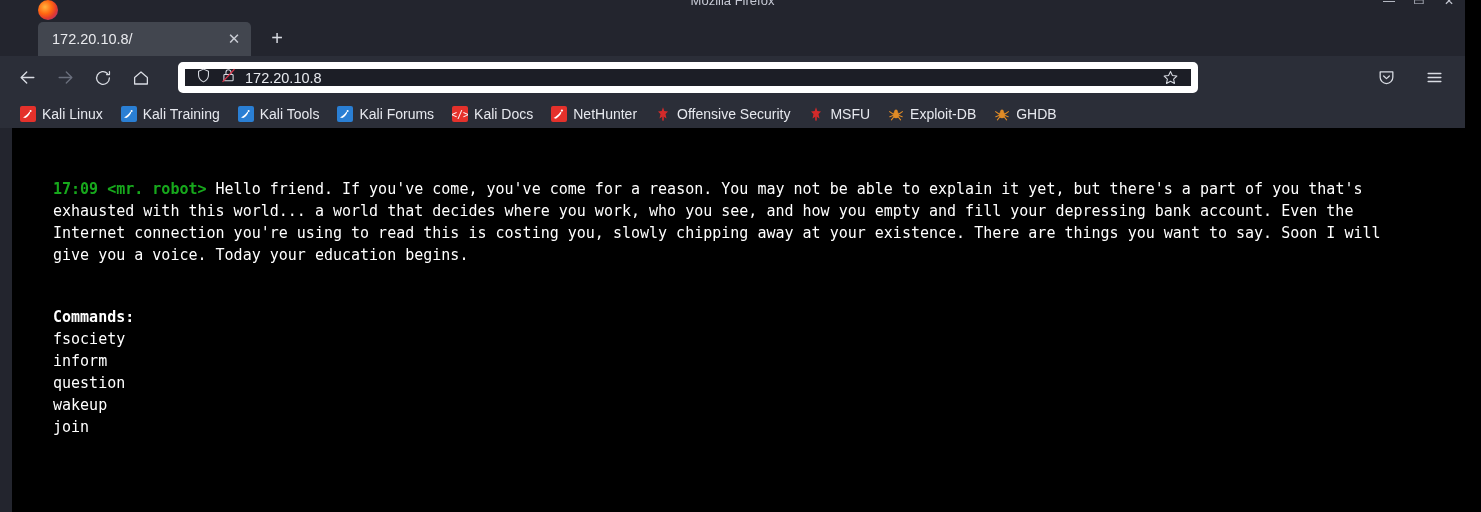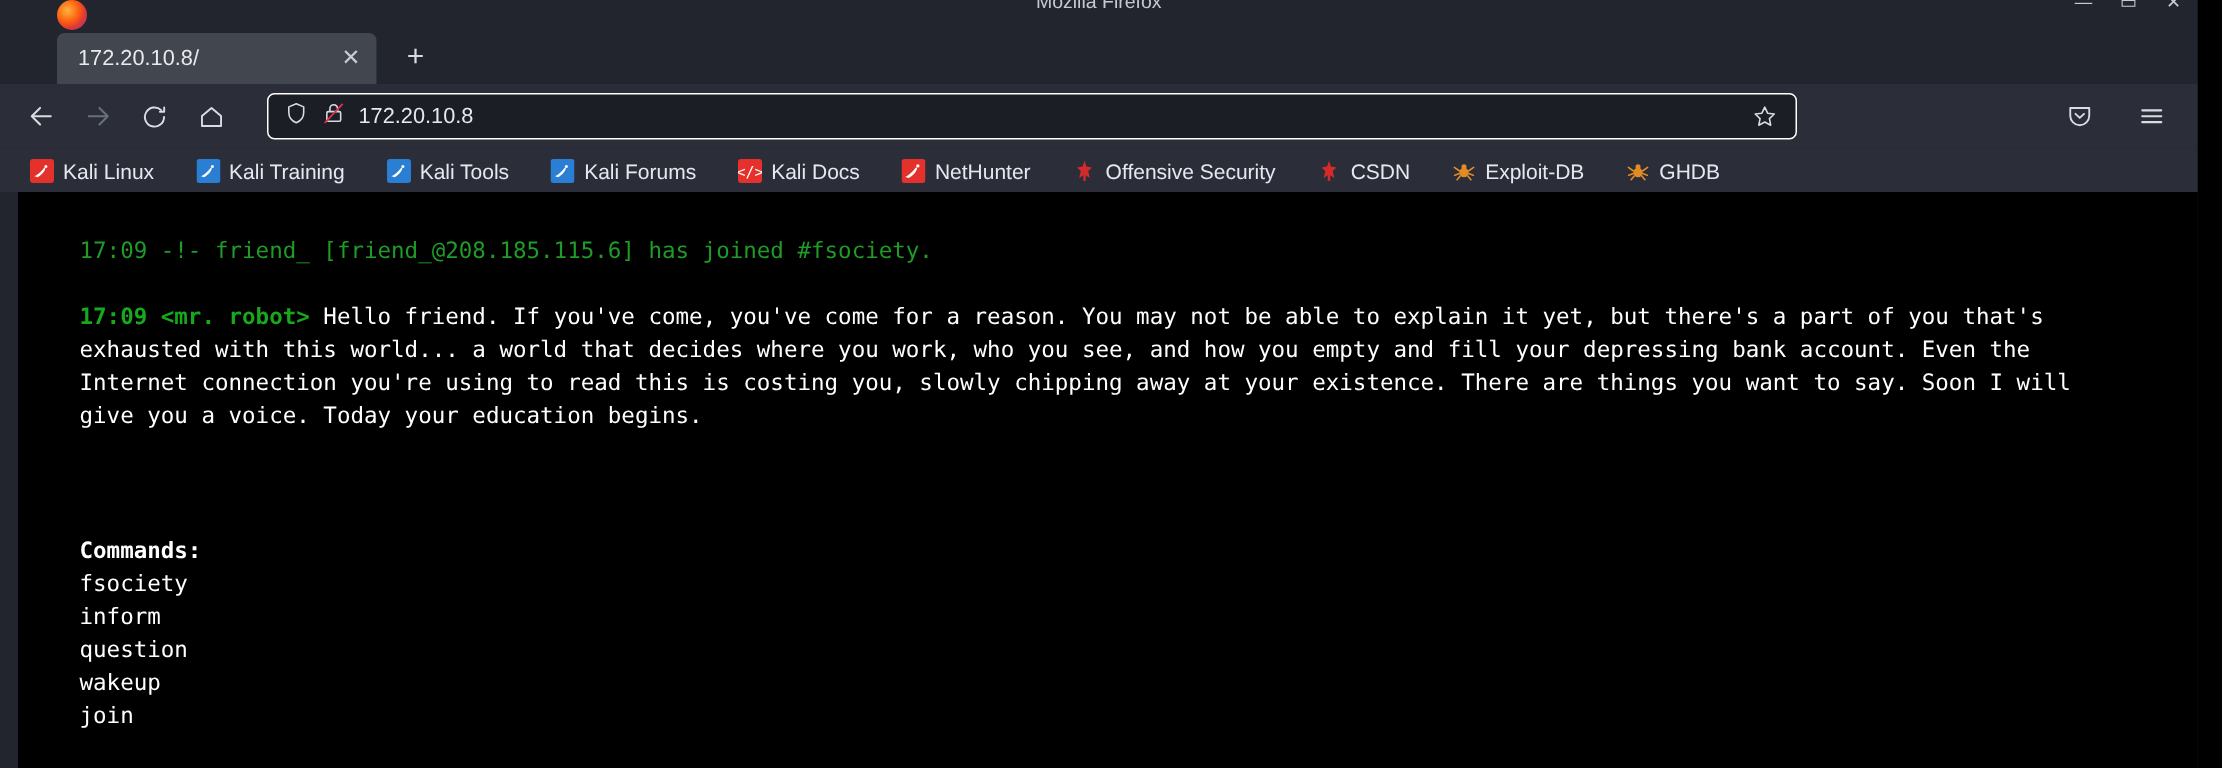--- a/index.html
+++ b/index.html
@@ -135,21 +135,21 @@
     flex: 0 0 34px;
   }
   .navbtn.disabled { color: #6a6f7d; }
   .navbtn svg { display: block; }
 
   .urlbar {
     flex: 1;
     height: 31px;
     margin: 0 14px 0 16px;
     background: #1c1e26;
-    border: 1px solid #ffffff;
+    border: 7px solid #ffffff;
     border-radius: 5px;
     display: flex;
     align-items: center;
     padding: 0 8px 0 10px;
     gap: 8px;
     max-width: 1020px;
   }
   .url-text {
     flex: 1;
     font-size: 14.5px;
@@ -171,21 +171,21 @@
   }
 
   
   .bookmarks {
     height: 29px;
     flex: 0 0 29px;
     background: #2b2e38;
     display: flex;
     align-items: center;
     padding-left: 14px;
-    gap: 14px;
+    gap: 4px;
     overflow: hidden;
   }
   .bm {
     display: flex;
     align-items: center;
     gap: 6px;
     padding: 2px 8px 2px 6px;
     border-radius: 4px;
     white-space: nowrap;
   }
@@ -214,21 +214,21 @@
     color: #ffffff;
     overflow: hidden;
   }
   .page-right { width: 29px; flex: 0 0 29px; background: #000; }
 
   .irc-line { white-space: pre-wrap; }
   .green { color: #1f9c27; }
   .green-b { color: #17a81c; font-weight: bold; }
   .msg { margin-top: 22px; max-width: 1371px; }
   .msg .body { color: #ffffff; }
-  .cmd-title { font-weight: bold; margin-top: 68px; }
+  .cmd-title { font-weight: bold; margin-top: 40px; }
   .cmd-item { color: #ffffff; }
 
   .watermark {
     position: absolute;
     right: 24px;
     bottom: 8px;
     font-size: 18px;
     color: #8d8d8d;
     font-family: "DejaVu Sans", sans-serif;
     letter-spacing: 0.5px;
@@ -381,21 +381,21 @@
           <rect x="7.2" y="9" width="1.6" height="5.6" fill="#d42a2a"></rect>
         </svg>
       <span class="bm-label">Offensive Security</span>
     </div>
 
     <div class="bm">
       <svg class="bm-icon" viewBox="0 0 16 16">
           <path d="M8 1.2 9.3 5 13 5.6 10.5 8l1 4.6L8 10.3 4.5 12.6l1-4.6L3 5.6 6.7 5z" fill="#d42a2a"></path>
           <rect x="7.2" y="9" width="1.6" height="5.6" fill="#d42a2a"></rect>
         </svg>
-      <span class="bm-label">CSDN</span>
+      <span class="bm-label">MSFU</span>
     </div>
 
     <div class="bm">
       <svg class="bm-icon" viewBox="0 0 16 16">
           <ellipse cx="8" cy="9" rx="3" ry="3.2" fill="#e08b26"></ellipse>
           <circle cx="8" cy="5.2" r="1.7" fill="#e08b26"></circle>
           <g stroke="#e08b26" stroke-width="1.1" stroke-linecap="round">
             <path d="M5 8 1.6 5.6M5 9.6 1.8 10.8M11 8l3.4-2.4M11 9.6l3.2 1.2M5.6 11.2 3.4 13.8M10.4 11.2l2.2 2.6"></path>
           </g>
         </svg>
@@ -412,21 +412,20 @@
         </svg>
       <span class="bm-label">GHDB</span>
     </div>
   </div>
 
   <div class="page">
     <div class="page-gutter"></div>
 
     <div class="page-body">
 
-      <div class="irc-line green">17:09 -!- friend_ [friend_@208.185.115.6] has joined #fsociety.</div>
 
       <div class="msg">
         <span class="green-b">17:09 &lt;mr. robot&gt;</span><span class="body"> Hello friend. If you've come, you've come for a reason. You may not be able to explain it yet, but there's a part of you that's exhausted with this world... a world that decides where you work, who you see, and how you empty and fill your depressing bank account. Even the Internet connection you're using to read this is costing you, slowly chipping away at your existence. There are things you want to say. Soon I will give you a voice. Today your education begins.</span>
       </div>
 
       <div class="cmd-title">Commands:</div>
       <div class="cmd-item">fsociety</div>
       <div class="cmd-item">inform</div>
       <div class="cmd-item">question</div>
       <div class="cmd-item">wakeup</div>

